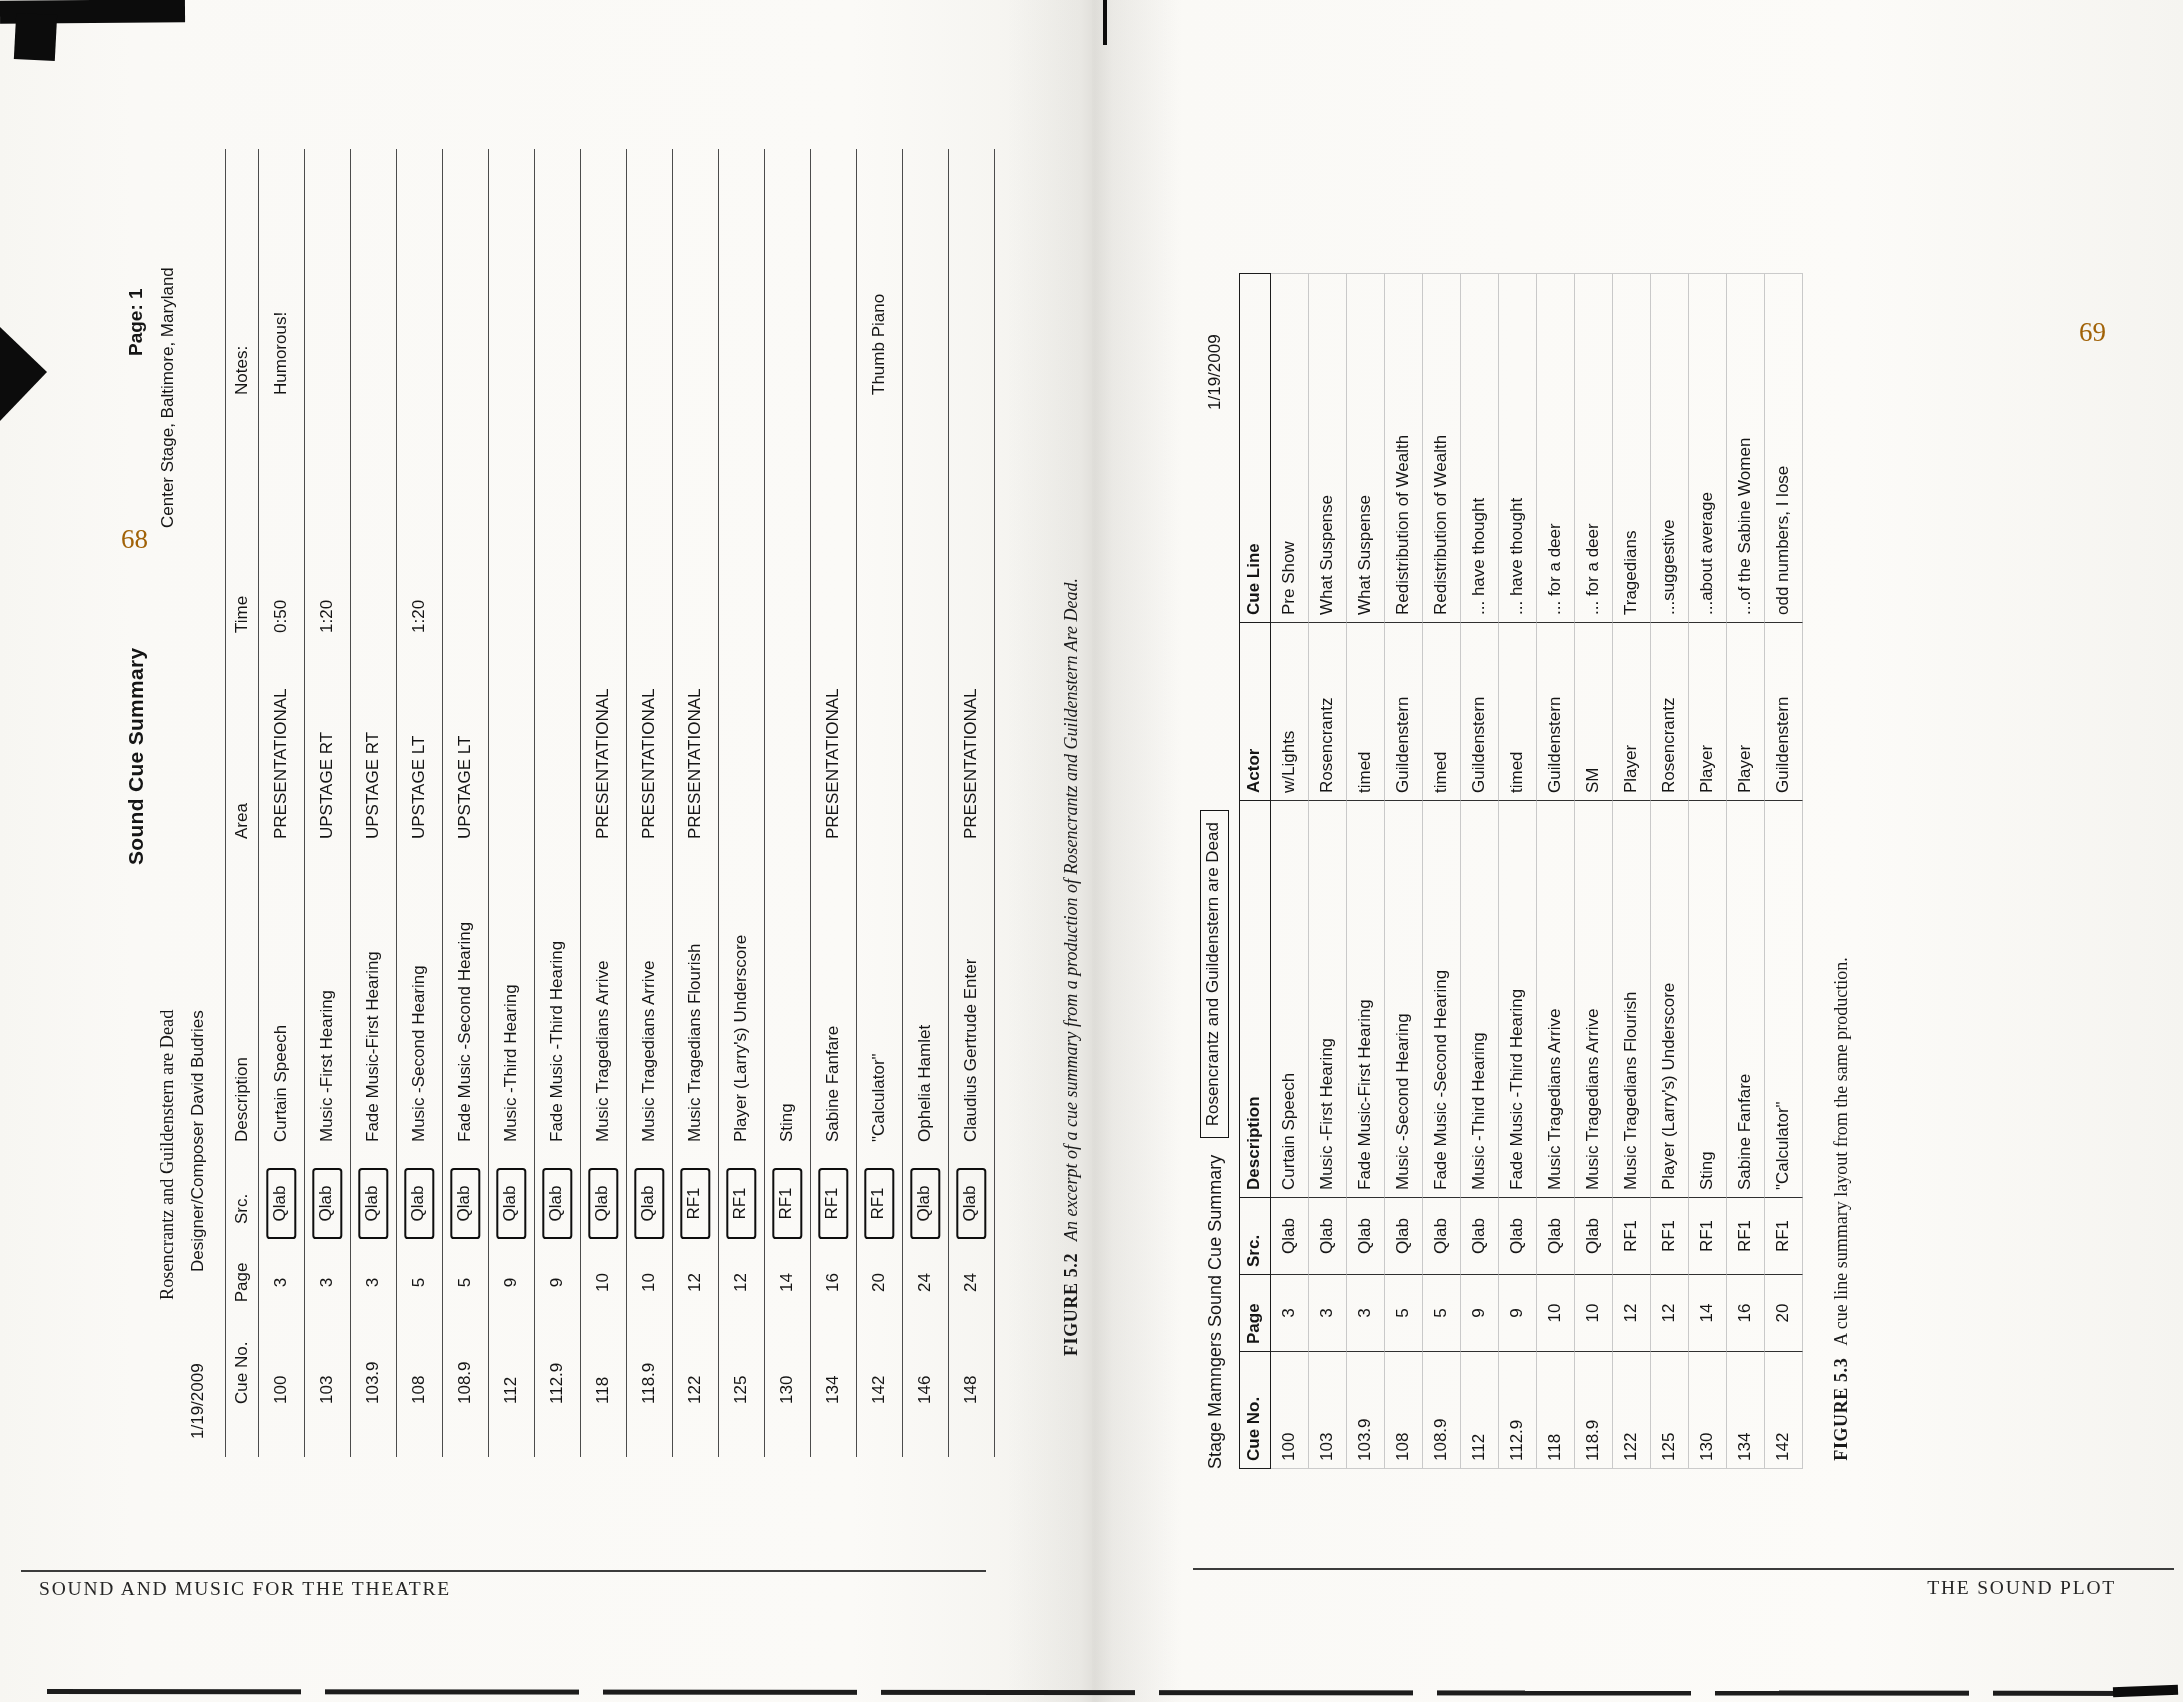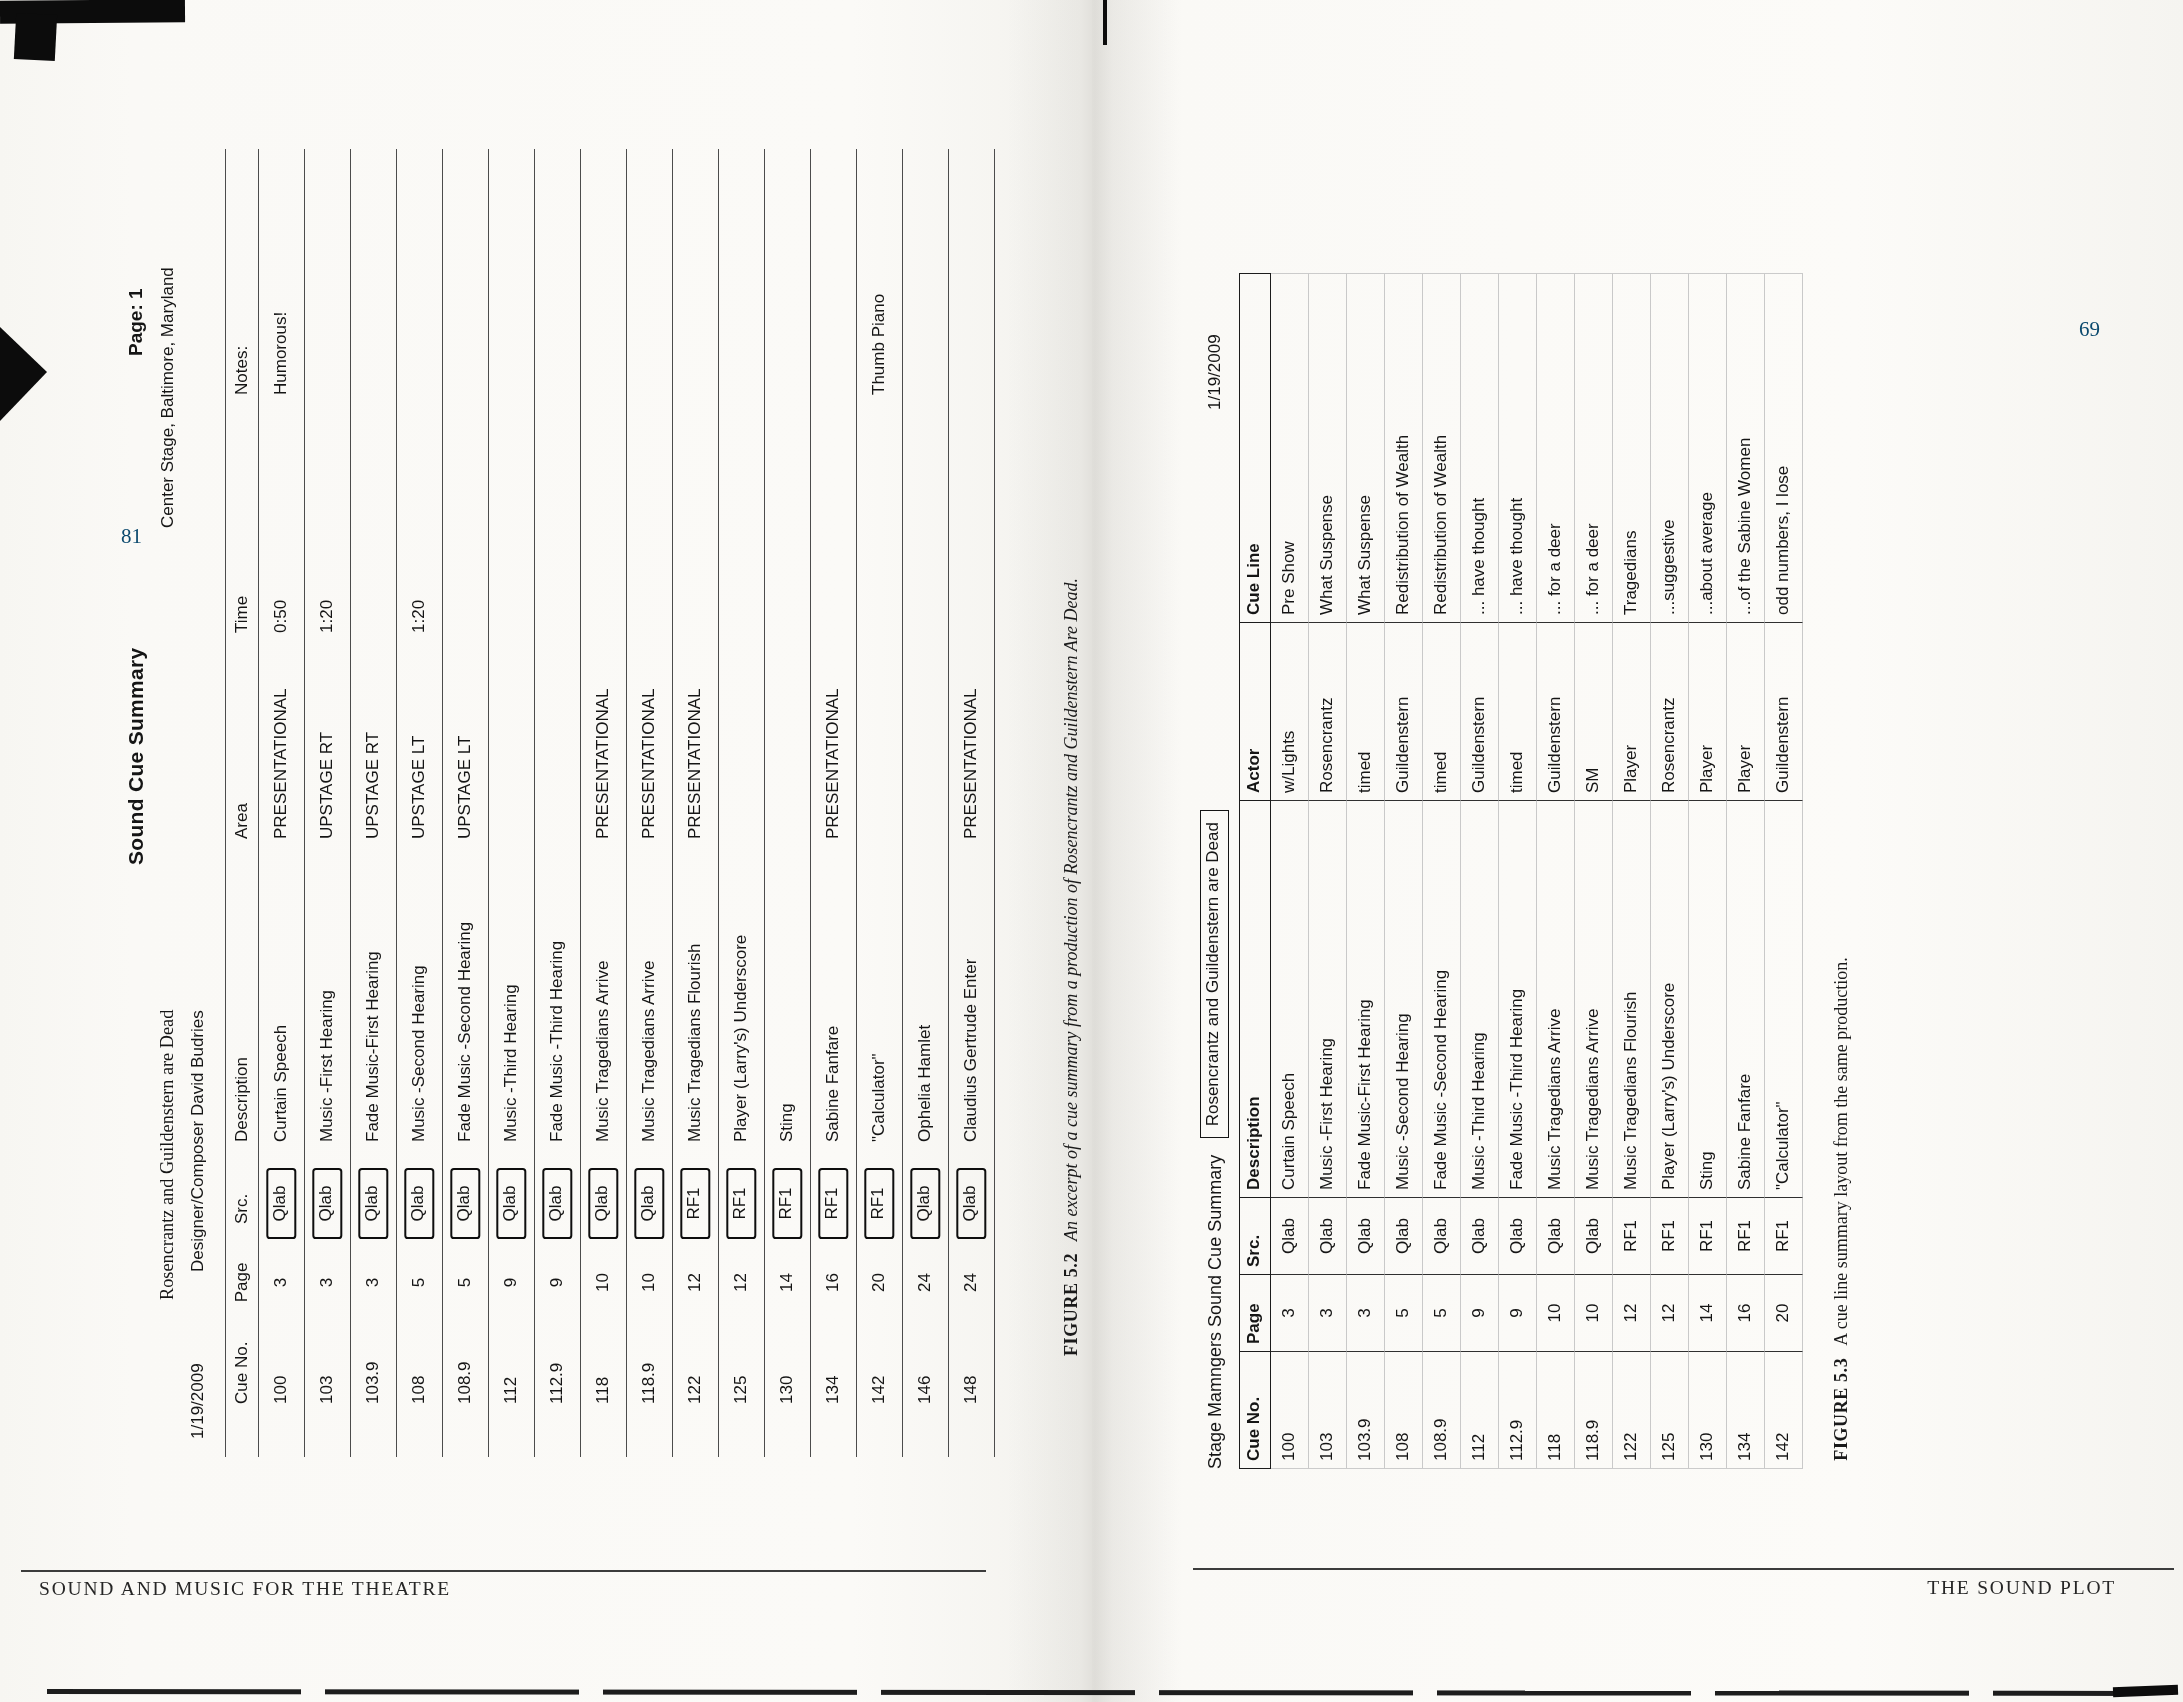--- a/index.html
+++ b/index.html
@@ -94,40 +94,40 @@
   .foot-rule-left  { left:21px;  top:1570px; width:965px; }
   .foot-rule-right { left:1193px; top:1568px; width:981px; }
   .running-foot {
     position:absolute; font-family:"Liberation Serif", serif;
     font-size:19.5px; letter-spacing:1.8px; color:#262626; white-space:nowrap;
   }
   .foot-left  { left:39px; top:1578px; }
   .foot-right { left:1193px; top:1577px; width:923px; text-align:right; }
   .folio {
     position:absolute; font-family:"Liberation Serif", serif;
-    font-size:21px; color:#0c4a6e;
+    font-size:27px; color:#a16207;
   }
   .folio-left  { left:121px;  top:524px; }
   .folio-right { left:2079px; top:317px; }
 </style>
 </head>
 <body>
 
 <div class="page page-left"></div>
 <div class="page page-right"></div>
 <div class="gutter-shade"></div>
 
 <div class="art art-topbar"></div>
 <div class="art art-topblob"></div>
 <div class="art art-gutterdash"></div>
 <div class="art art-wedge"></div>
 <div class="art-bottomline" style="position:absolute;"></div>
 <div class="art art-bottomcap"></div>
 
-<div class="folio folio-left">81</div>
+<div class="folio folio-left">68</div>
 <div class="folio folio-right">69</div>
 
 <div id="fig52" class="fig-rot">
   <div class="f52-line f52-line1">
     <span class="f52-title">Sound Cue Summary</span>
     <span class="f52-page">Page: 1</span>
   </div>
   <div class="f52-line f52-line2">
     <span class="f52-show">Rosencrantz and Guildenstern are Dead</span>
     <span class="f52-venue">Center Stage, Baltimore, Maryland</span>

